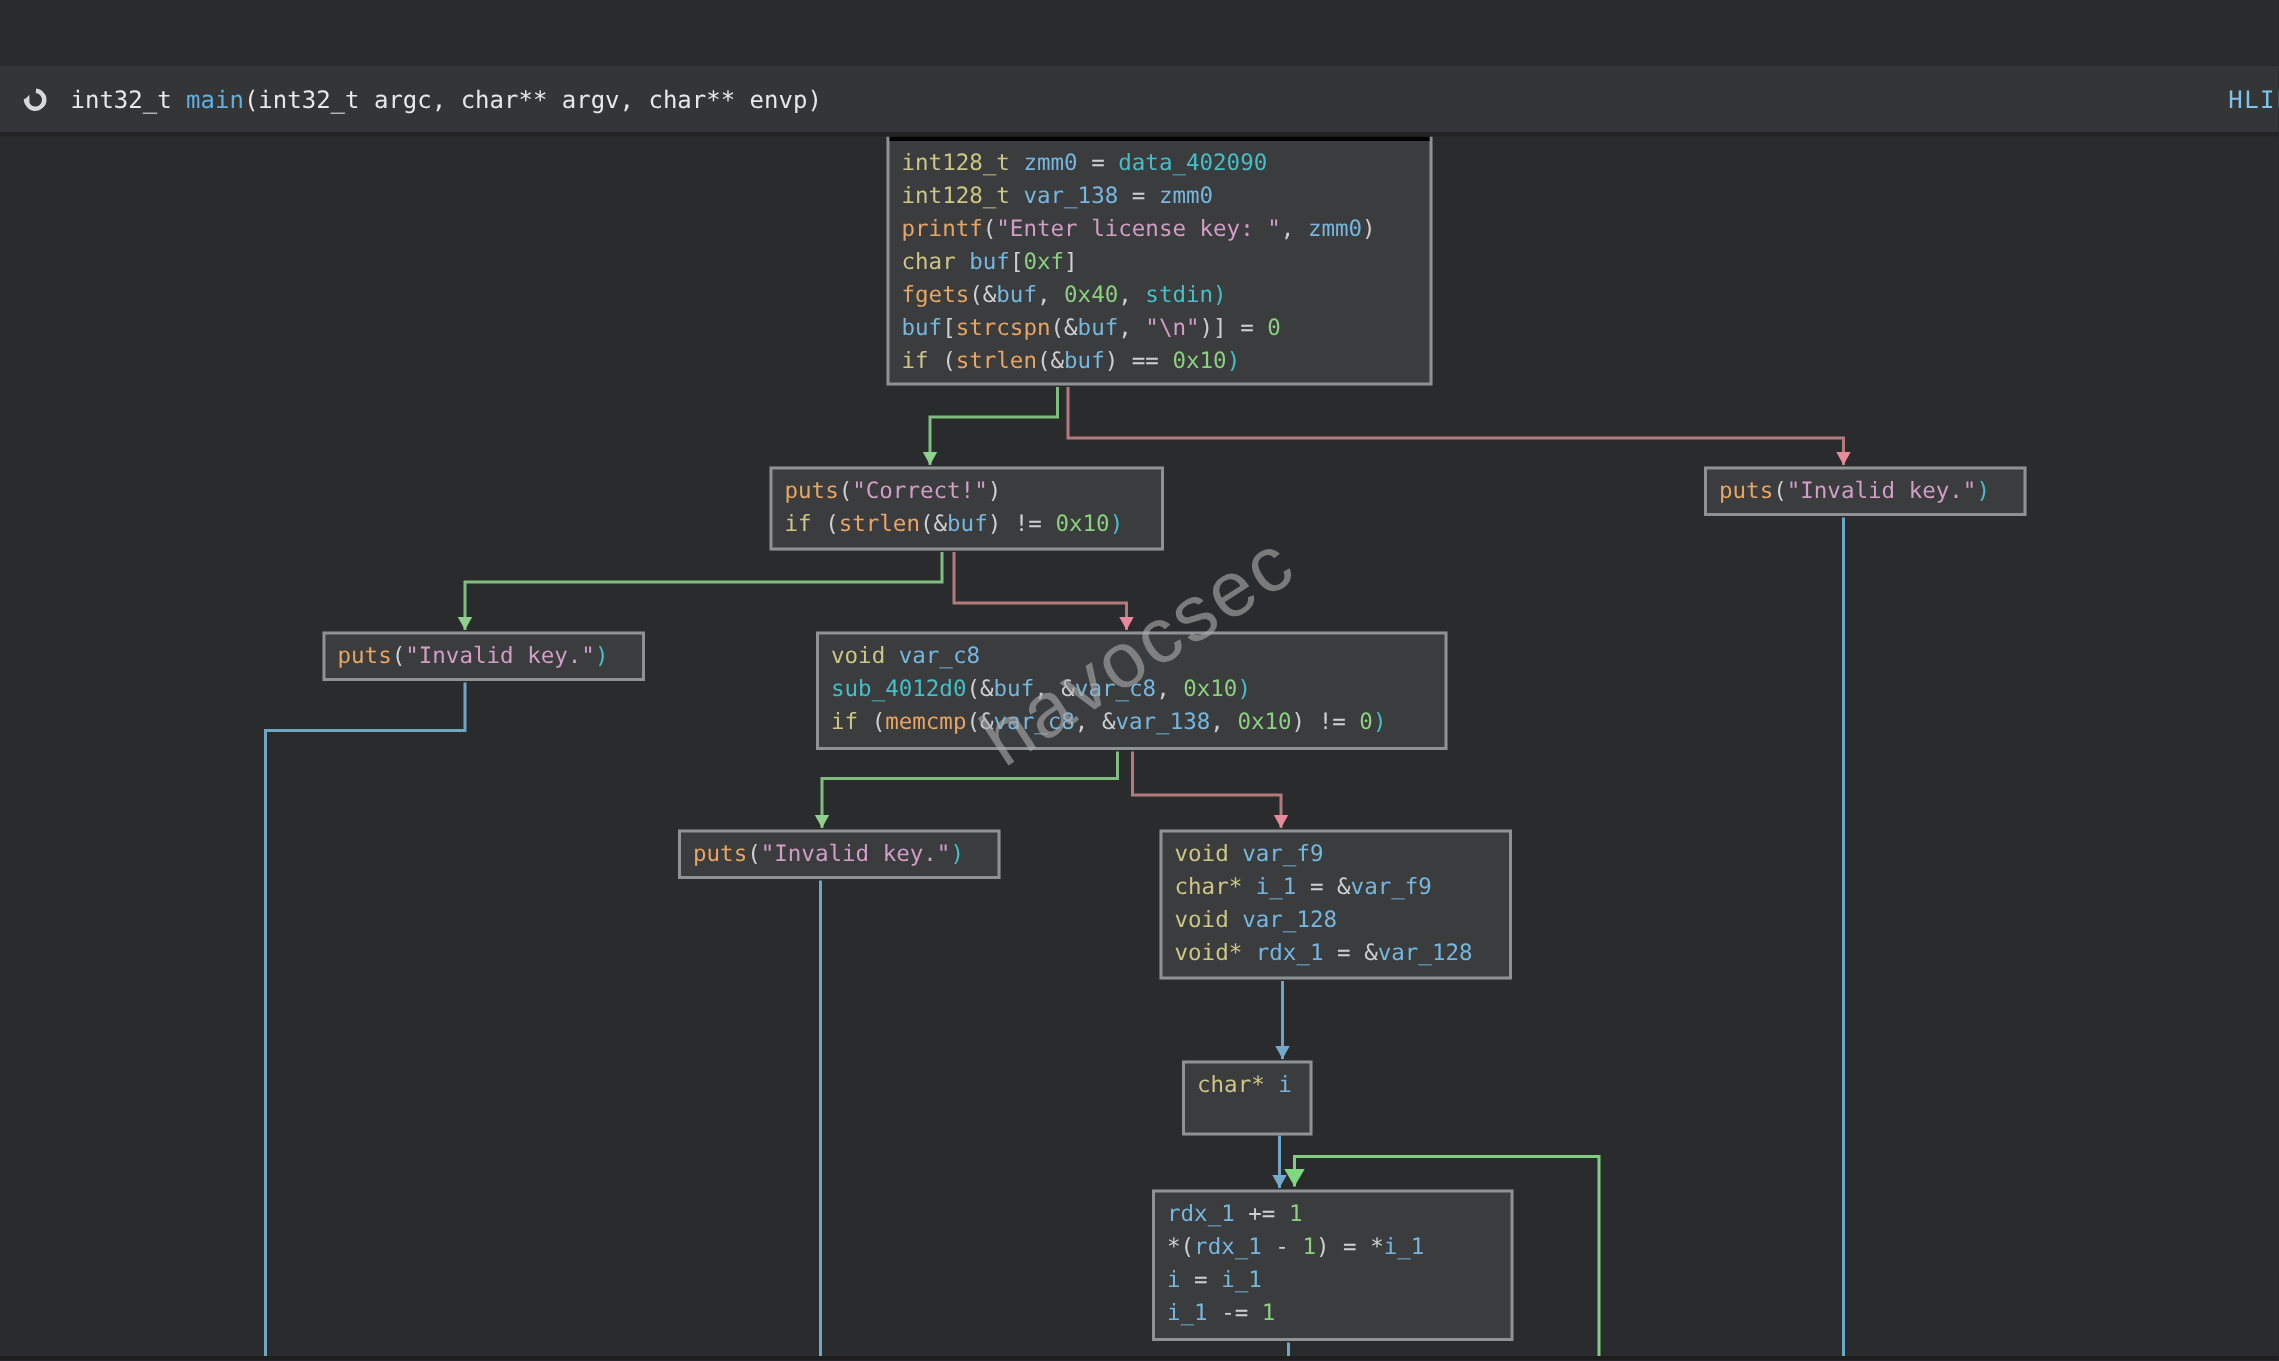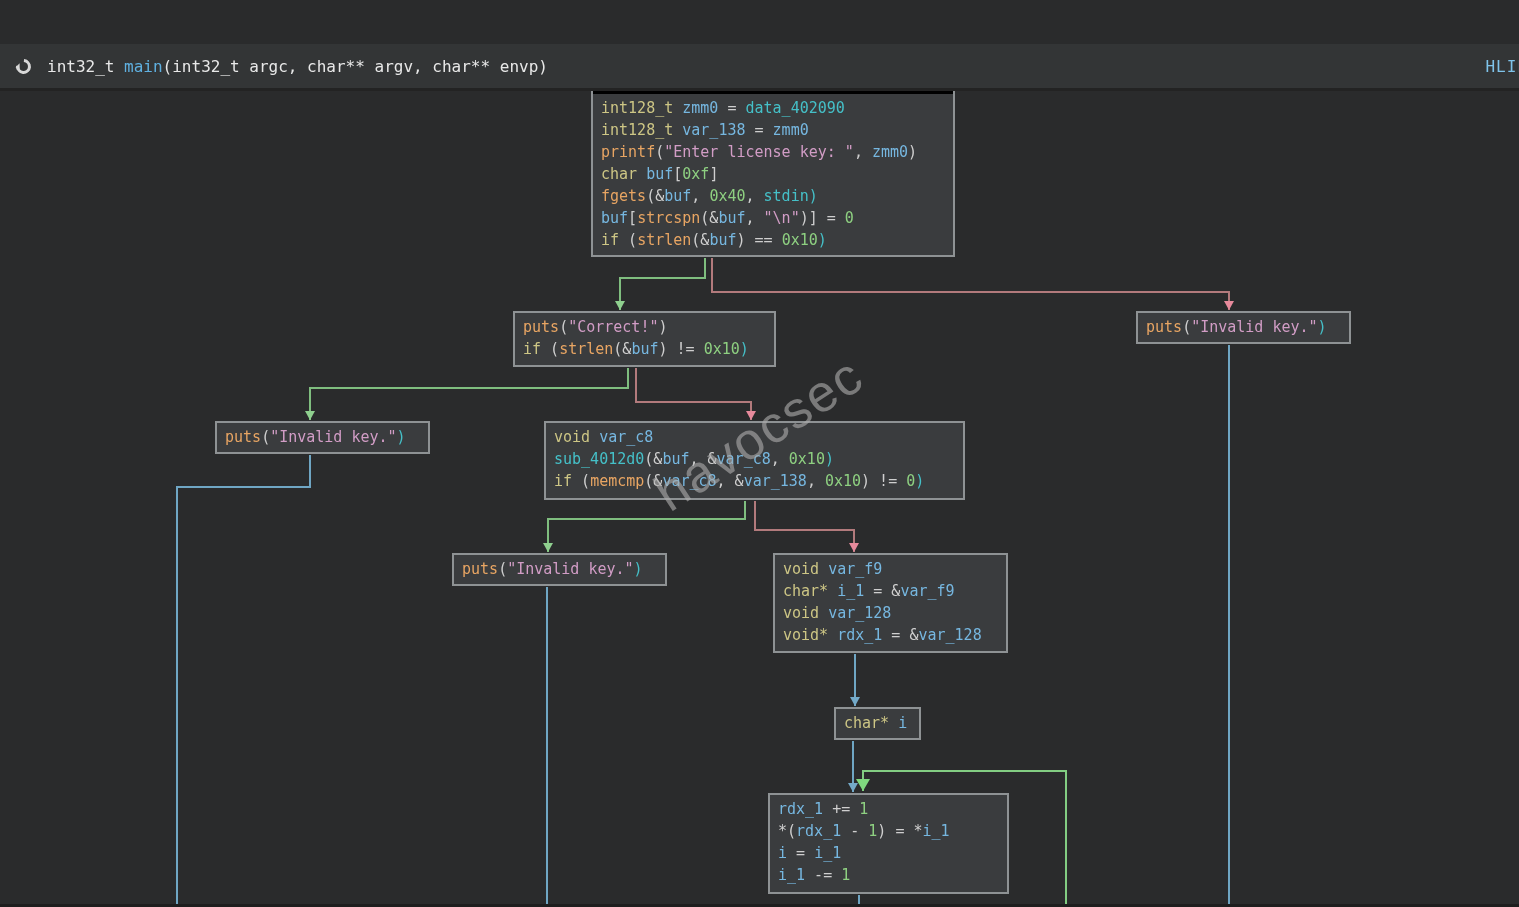--- a/index.html
+++ b/index.html
@@ -46,21 +46,21 @@
   .tok-op{color:var(--default-token);}
 
   
   #blk-main          {left:591px; top:69px;  width:364px; height:188px;}
   #blk-correct       {left:513px; top:311px; width:263px; height:56px;}
   #blk-invalid-right {left:1136px;top:311px; width:215px; height:33px;}
   #blk-invalid-left  {left:215px; top:421px; width:215px; height:33px;}
   #blk-var-c8        {left:544px; top:421px; width:421px; height:79px;}
   #blk-invalid-center{left:452px; top:553px; width:215px; height:33px;}
   #blk-var-f9        {left:749px; top:553px; width:235px; height:100px;margin-left:24px;}
-  #blk-char-i        {left:834px; top:707px; width:87px;  height:33px;}
+  #blk-char-i        {left:788px; top:707px; width:87px;  height:50px;}
   #blk-loop          {left:768px; top:793px; width:241px; height:101px;}
 
   .watermark{position:absolute;left:660px;top:468px;z-index:50;pointer-events:none;
     font-family:"Liberation Sans","DejaVu Sans",sans-serif;font-size:52px;letter-spacing:2px;
     color:#ababab;opacity:0.62;transform:rotate(-33deg);transform-origin:0 50%;}
 
   .bottom-edge{position:absolute;left:0;bottom:0;width:1519px;height:3px;background:#1e1e1e;z-index:60;}
 </style>
 </head>
 <body>

